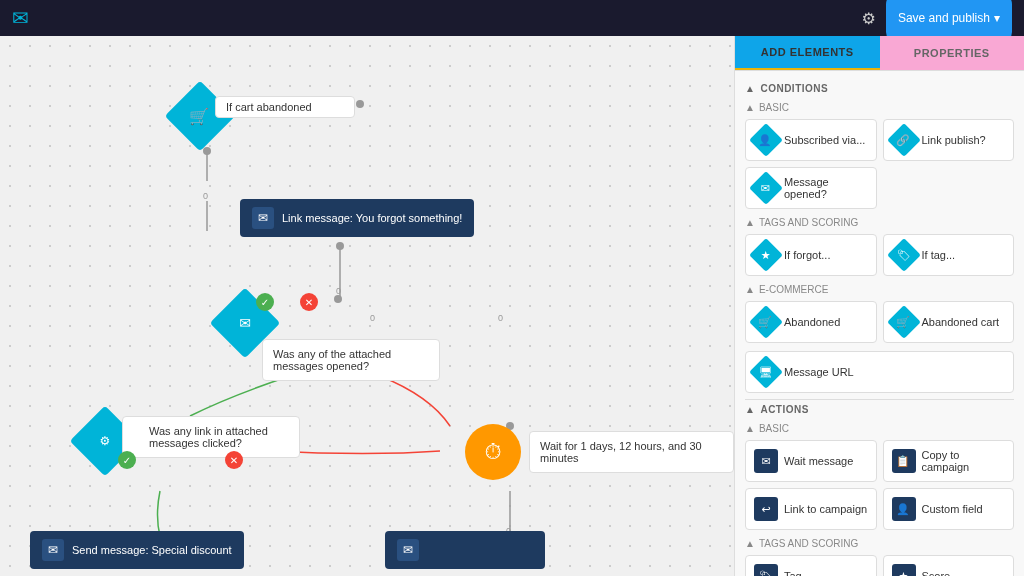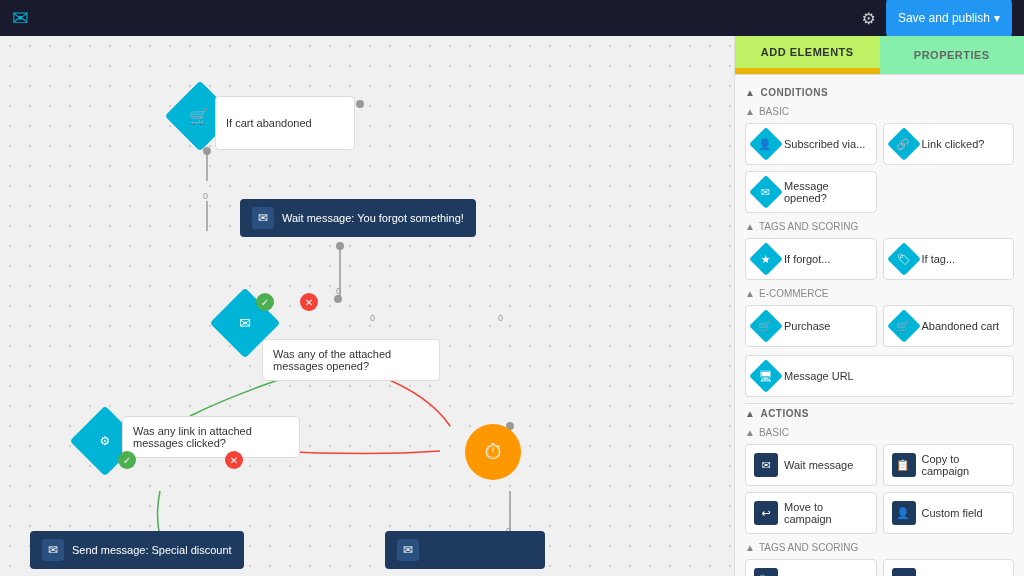--- a/index.html
+++ b/index.html
@@ -75,25 +75,25 @@
     }
 
     .panel-tabs {
       display: flex;
       border-bottom: 1px solid #ddd;
       flex-shrink: 0;
     }
     .panel-tab {
       flex: 1; text-align: center; padding: 10px 6px;
       font-size: 11px; font-weight: bold; cursor: pointer;
-      color: #666; background: #86efac; border: none;
+      color: #666; background: #f9a8d4; border: none;
       letter-spacing: 0.5px;
     }
     .panel-tab.active {
-      background: #bef264; color: #333; border-bottom: 6px solid #eab308;
+      background: #0ea5e9; color: #333; border-bottom: 2px solid #eab308;
     }
 
     .panel-section { padding: 8px 10px; }
     .section-header {
       display: flex; align-items: center; gap: 5px;
       font-size: 10px; font-weight: bold; color: #666;
       margin-bottom: 8px; margin-top: 4px;
       text-transform: uppercase; letter-spacing: 0.5px;
     }
     .section-subheader {
@@ -201,30 +201,30 @@
       <circle cx="510" cy="390" r="4" fill="#999"></circle>
       <circle cx="160" cy="500" r="4" fill="#999"></circle>
       <circle cx="420" cy="500" r="4" fill="#999"></circle>
     </svg>
 
     <div style="position:absolute; left:175px; top:55px;">
       <div style="position:relative; width:200px; height:60px;">
         <div style="position:absolute; left:0; top:0; width:50px; height:50px; background:#00b4d8; border-radius:4px; transform:rotate(45deg); display:flex; align-items:center; justify-content:center;">
           <span style="transform:rotate(-45deg); color:white; font-size:16px;">🛒</span>
         </div>
-        <div class="node-label" style="position:absolute; left:40px; top:5px; background:white; border:1px solid #ddd; border-radius:4px; padding:20px 10px; font-size:11px; min-width:140px;">
+        <div class="node-label" style="position:absolute; left:40px; top:5px; background:white; border:1px solid #ddd; border-radius:4px; padding:4px 10px; font-size:11px; min-width:140px;">
           <span>If cart abandoned</span>
         </div>
       </div>
     </div>
 
     <div style="position:absolute; left:240px; top:163px;">
       <div class="node-box">
         <div class="node-icon">✉</div>
-        <span>Wait message: You forgot something!</span>
+        <span>Link message: You forgot something!</span>
       </div>
     </div>
 
     <div style="position:absolute; left:220px; top:257px;">
       <div style="position:relative; width:220px; height:70px;">
         <div style="position:absolute; left:0; top:5px; width:50px; height:50px; background:#00b4d8; border-radius:4px; transform:rotate(45deg);"></div>
         <div style="position:absolute; left:12px; top:17px; width:26px; height:26px; display:flex; align-items:center; justify-content:center; color:white; font-size:14px; z-index:2;">✉</div>
         <div style="position:absolute; left:36px; top:0; width:18px; height:18px; background:#4caf50; border-radius:50%; display:flex; align-items:center; justify-content:center; color:white; font-size:10px; z-index:3;">✓</div>
         <div style="position:absolute; left:80px; top:0; width:18px; height:18px; background:#f44336; border-radius:50%; display:flex; align-items:center; justify-content:center; color:white; font-size:10px; z-index:3;">✕</div>
         <div class="node-label" style="position:absolute; left:42px; top:5px; background:white; border:1px solid #ddd; border-radius:4px; padding:8px 10px; font-size:11px; min-width:150px;margin-top:41px;">
@@ -234,31 +234,34 @@
         <div style="position:absolute; left:150px; top:20px; font-size:9px; color:#999;">0</div>
       </div>
     </div>
 
     <div style="position:absolute; left:80px; top:375px;">
       <div style="position:relative; width:220px; height:70px;">
         <div style="position:absolute; left:0; top:5px; width:50px; height:50px; background:#00b4d8; border-radius:4px; transform:rotate(45deg);"></div>
         <div style="position:absolute; left:12px; top:17px; width:26px; height:26px; display:flex; align-items:center; justify-content:center; color:white; font-size:12px; z-index:2;">⚙</div>
         <div style="position:absolute; left:38px; top:40px; width:18px; height:18px; background:#4caf50; border-radius:50%; display:flex; align-items:center; justify-content:center; color:white; font-size:10px; z-index:3;">✓</div>
         <div style="position:absolute; left:145px; top:40px; width:18px; height:18px; background:#f44336; border-radius:50%; display:flex; align-items:center; justify-content:center; color:white; font-size:10px; z-index:3;">✕</div>
-        <div class="node-label" style="position:absolute; left:42px; top:5px; background:white; border:1px solid #ddd; border-radius:4px; padding:8px 10px; font-size:11px; min-width:150px;">
+        <div class="node-label" style="position:absolute; left:42px; top:5px; background:white; border:1px solid #ddd; border-radius:4px; padding:8px 26px; font-size:11px; min-width:150px;">
           <span>Was any link in attached messages clicked?</span>
         </div>
         <div style="position:absolute; left:152px; top:44px; font-size:9px; color:#999;">0</div>
         <div style="position:absolute; left:42px; top:44px; font-size:9px; color:#999;">0</div>
       </div>
     </div>
 
     <div style="position:absolute; left:465px; top:388px;">
       <div style="position:relative; display:flex; align-items:center; gap:8px;">
         <div style="width:56px; height:56px; background:#ff9800; border-radius:50%; display:flex; align-items:center; justify-content:center; color:white; font-size:22px; flex-shrink:0;">⏱</div>
+        <div class="node-label" style="background:white; border:1px solid #ddd; border-radius:4px; padding:8px 10px; font-size:11px; min-width:130px;">
+          <span>Wait for 1 days, 12 hours, and 30 minutes</span>
+        </div>
       </div>
     </div>
 
     <div style="position:absolute; left:30px; top:495px;">
       <div class="node-box" style="min-width:160px;">
         <div class="node-icon">✉</div>
         <span>Send message: Special discount</span>
       </div>
     </div>
 
@@ -291,21 +294,21 @@
         <div class="element-item">
           <div class="element-icon">
             <span class="element-icon-inner">👤</span>
           </div>
           <span>Subscribed via...</span>
         </div>
         <div class="element-item">
           <div class="element-icon">
             <span class="element-icon-inner">🔗</span>
           </div>
-          <span>Link clicked?</span>
+          <span>Link publish?</span>
         </div>
         <div class="element-item">
           <div class="element-icon">
             <span class="element-icon-inner">✉</span>
           </div>
           <span>Message opened?</span>
         </div>
       </div>
 
       <div class="section-subheader">
@@ -331,21 +334,21 @@
       <div class="section-subheader">
         <span>▲</span>
         <span>E-COMMERCE</span>
       </div>
 
       <div class="elements-grid">
         <div class="element-item">
           <div class="element-icon">
             <span class="element-icon-inner">🛒</span>
           </div>
-          <span>Purchase</span>
+          <span>Abandoned</span>
         </div>
         <div class="element-item">
           <div class="element-icon">
             <span class="element-icon-inner">🛒</span>
           </div>
           <span>Abandoned cart</span>
         </div>
       </div>
 
       <div class="full-width-item">
@@ -377,21 +380,21 @@
         <div class="element-item">
           <div class="element-icon dark" style="transform:none; border-radius:3px;">
             <span style="color:white; font-size:11px;">📋</span>
           </div>
           <span>Copy to campaign</span>
         </div>
         <div class="element-item">
           <div class="element-icon dark" style="transform:none; border-radius:3px;">
             <span style="color:white; font-size:11px;">↩</span>
           </div>
-          <span>Move to campaign</span>
+          <span>Link to campaign</span>
         </div>
         <div class="element-item">
           <div class="element-icon dark" style="transform:none; border-radius:3px;">
             <span style="color:white; font-size:11px;">👤</span>
           </div>
           <span>Custom field</span>
         </div>
       </div>
 
       <div class="section-subheader">

